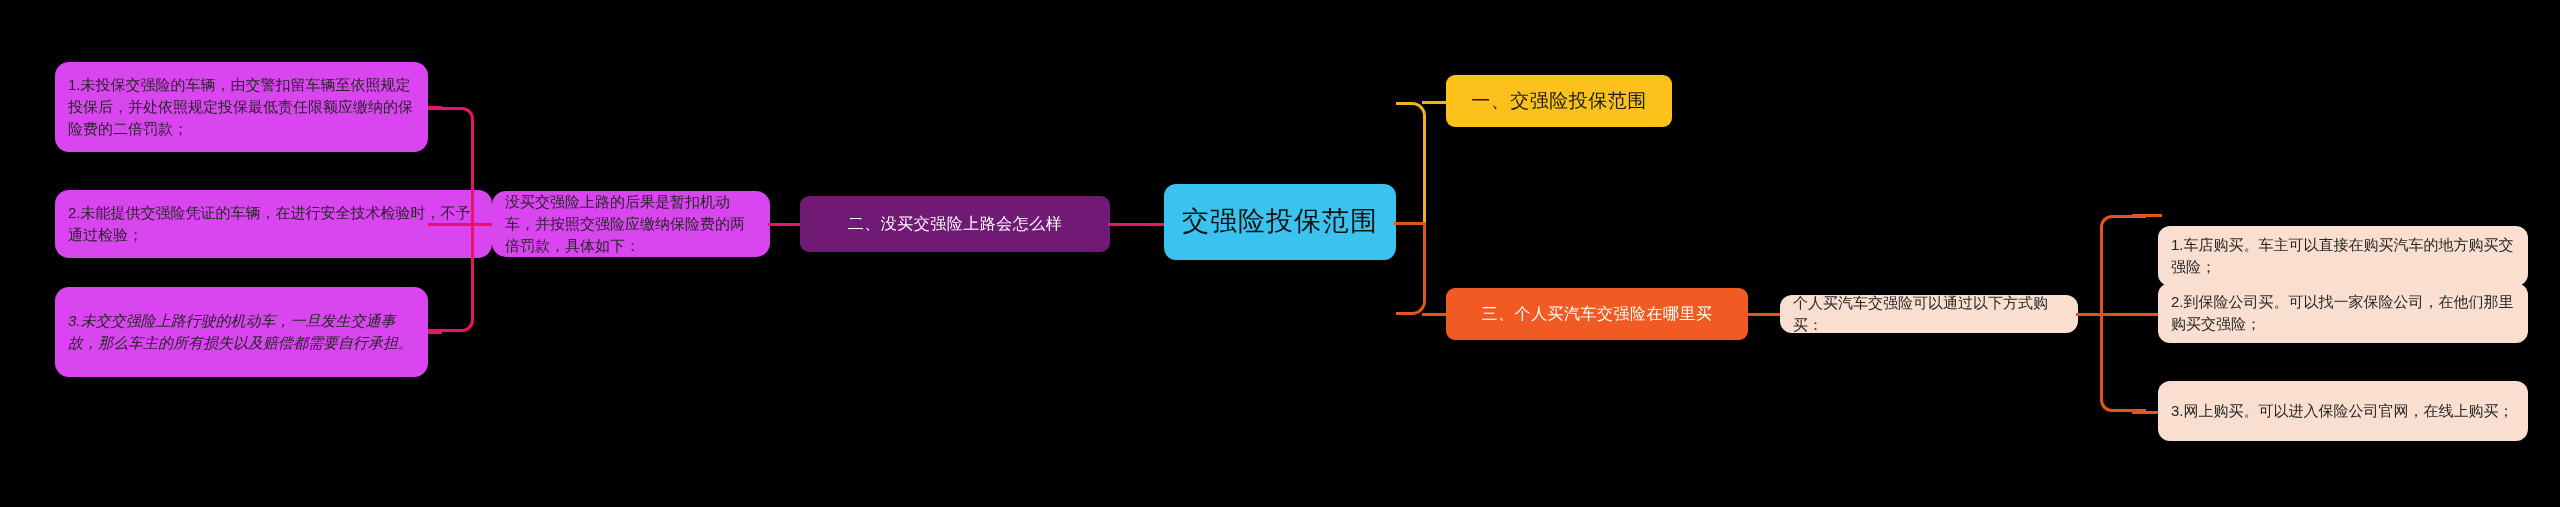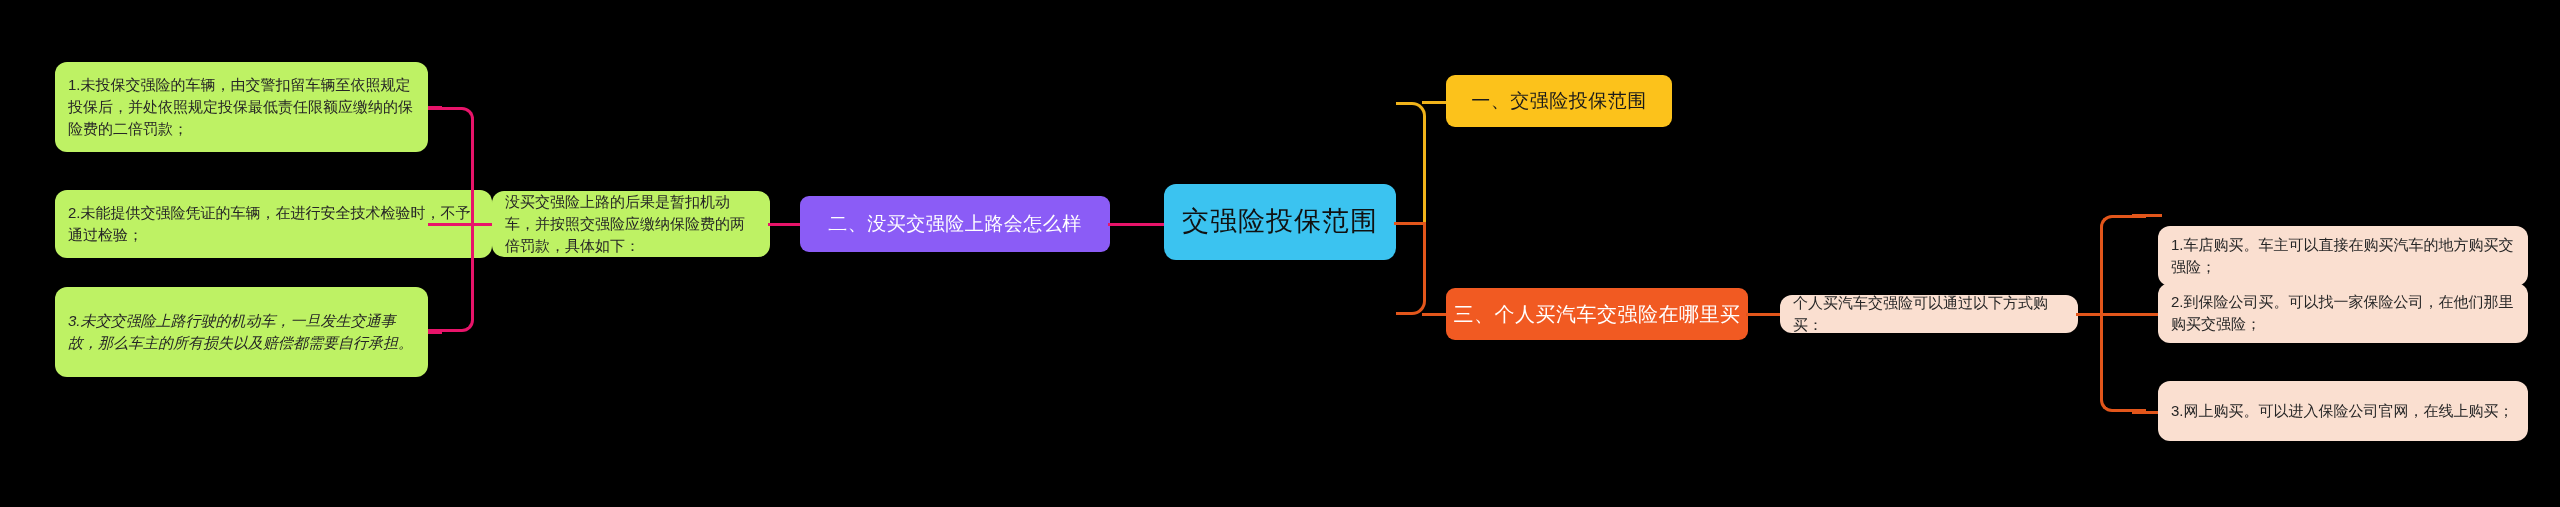--- a/index.html
+++ b/index.html
@@ -62,41 +62,42 @@
     color: #1a1a1a;
     font-size: 19px;
     font-weight: 500;
     letter-spacing: .5px;
     border-radius: 9px;
   }
   
   .branch-orange {
     background: #F15A22;
     color: #ffffff;
-    font-size: 20px;
+    font-size: 16px;
     font-weight: 500;
     letter-spacing: .5px;
     border-radius: 9px;
   }
   
   .branch-pink {
-    background: #8b5cf6;
+    background: #701a75;
     color: #ffffff;
-    font-size: 19px;
+    font-size: 16px;
     font-weight: 500;
     letter-spacing: .5px;
     border-radius: 9px;
   }
 
   
   .leaf-pink {
-    background: #bef264;
+    background: #d946ef;
     color: #262626;
     font-size: 15px;
     padding: 10px 13px;
+    border-radius: 14px;
   }
   .leaf-peach {
     background: #FADFD0;
     color: #262626;
     font-size: 15px;
     padding: 10px 13px;
   }
   .conn-h { position: absolute; height: 3px; }
 
   .c-pink  { background: #E8146A; }

